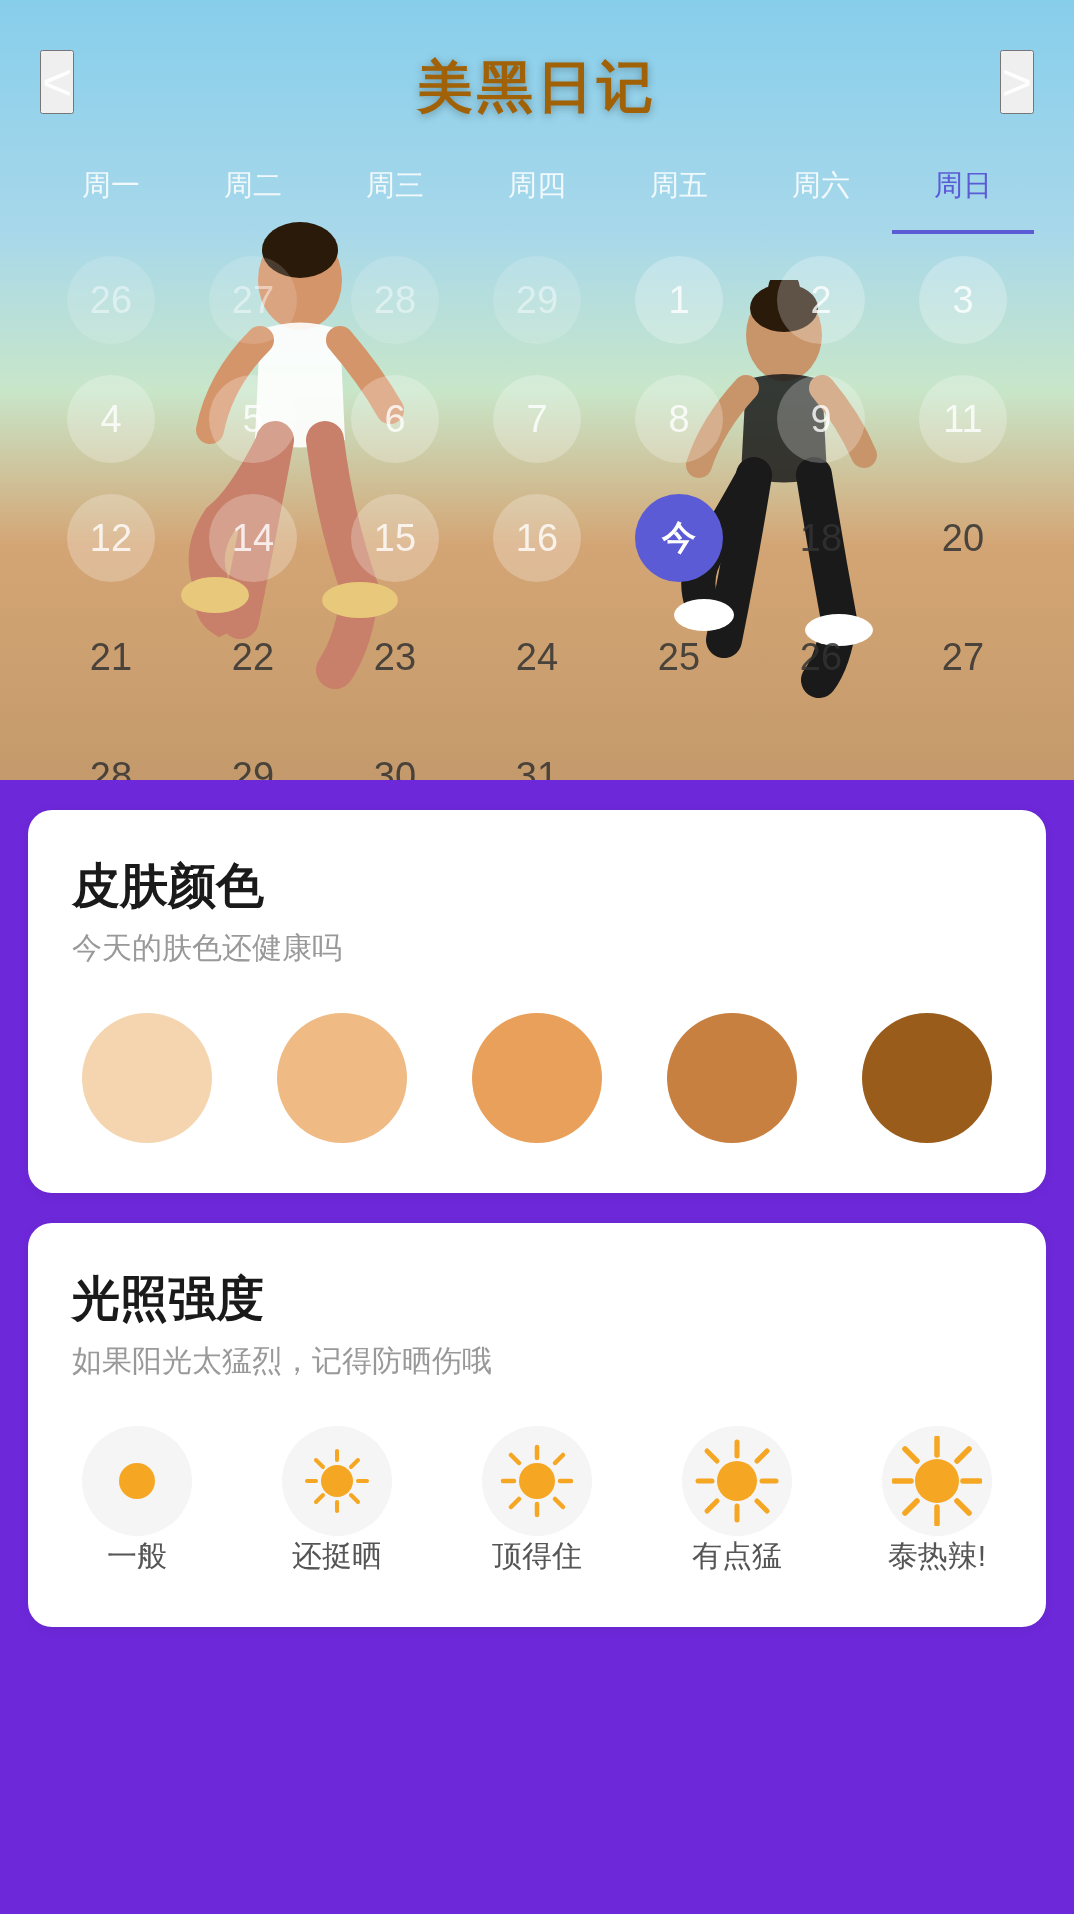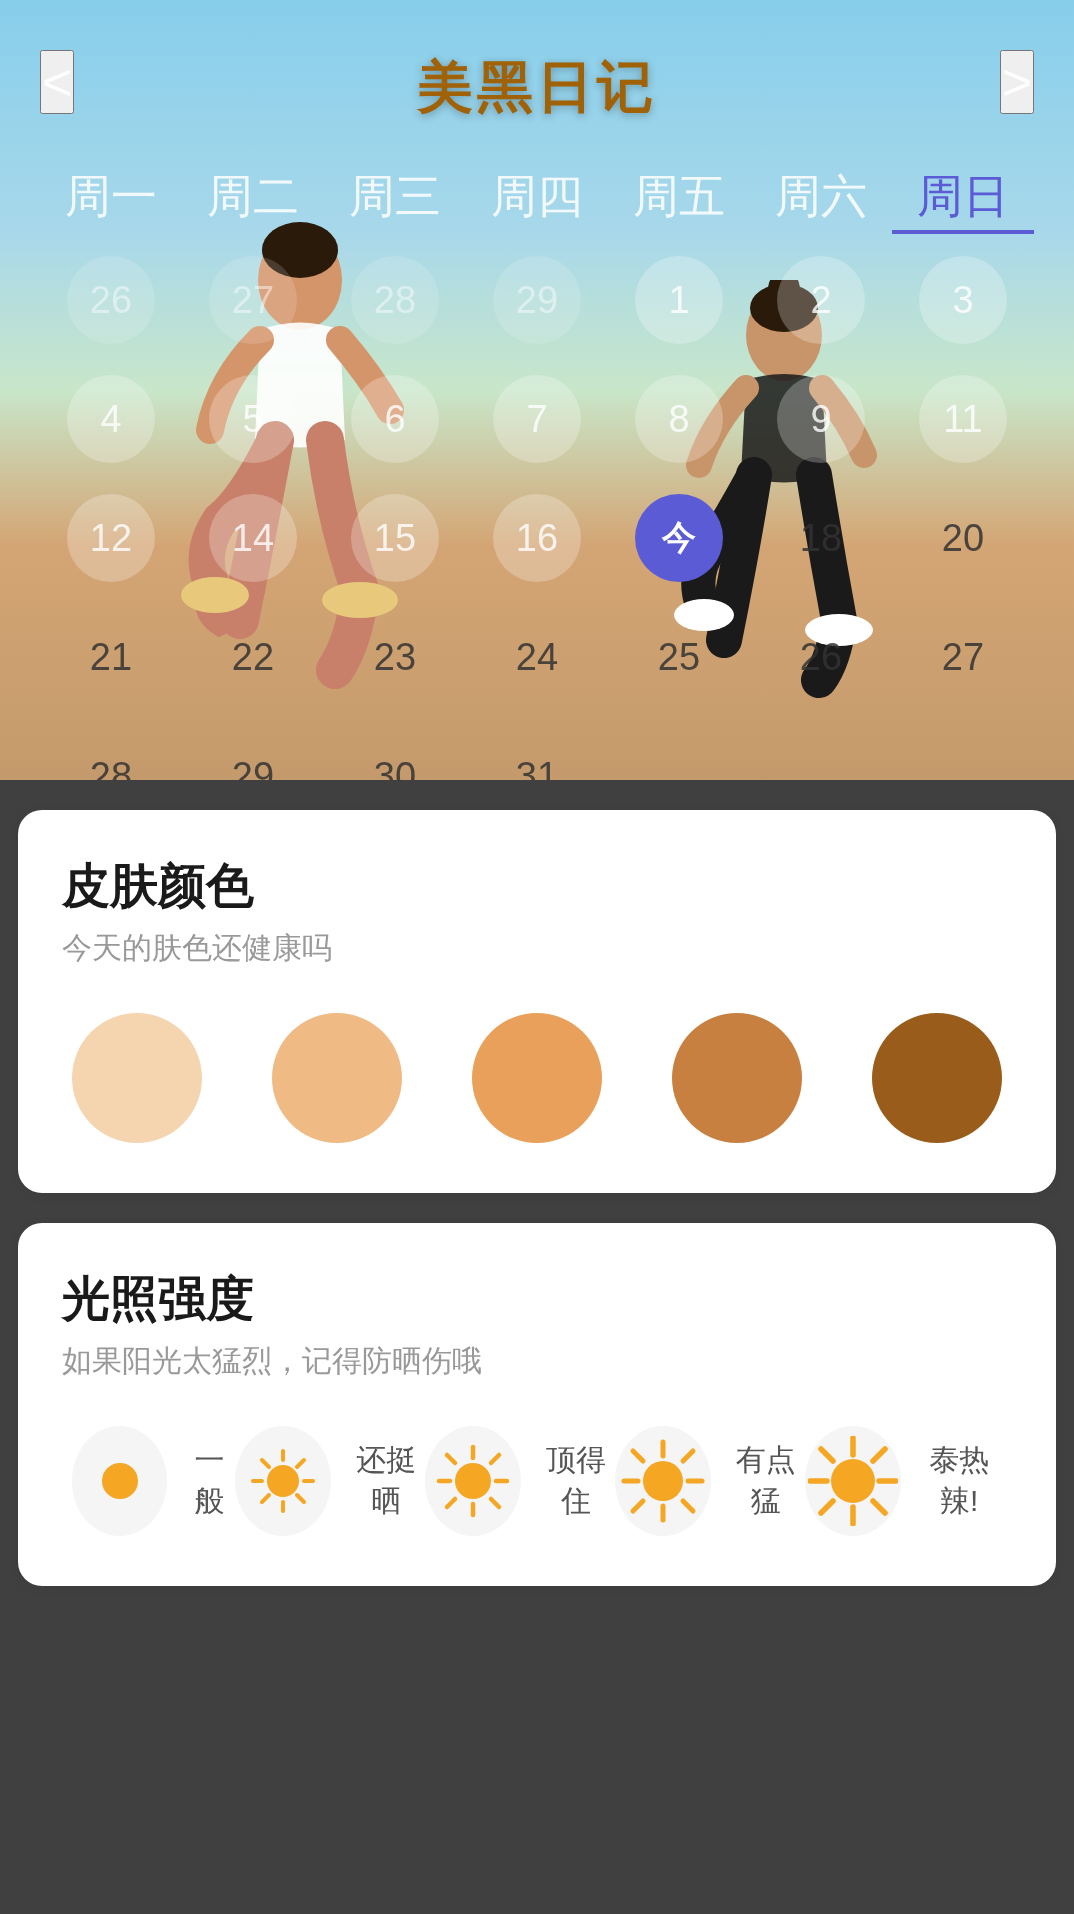--- a/index.html
+++ b/index.html
@@ -101,21 +101,21 @@
     }
 
     .weekday-row {
       display: grid;
       grid-template-columns: repeat(7, 1fr);
       margin-bottom: 16px;
     }
 
     .weekday-label {
       text-align: center;
-      font-size: 46px;
+      font-size: 29px;
       color: rgba(255,255,255,0.85);
       font-weight: 400;
     }
 
     .calendar-grid {
       display: grid;
       grid-template-columns: repeat(7, 1fr);
       gap: 19px 0;
     }
 
@@ -151,23 +151,23 @@
       background: rgba(255,255,255,0.15);
     }
 
     .day-number.plain {
       background: transparent;
       color: rgba(50,50,50,0.85);
     }
 
     
     .bottom-area {
-      background: #404040;
+      background: #6d28d9;
       min-height: 1134px;
-      padding: 30px 18px;
+      padding: 30px 28px;
     }
 
     
     .card {
       background: white;
       border-radius: 24px;
       padding: 44px 44px 50px;
       margin-bottom: 30px;
       box-shadow: 0 2px 12px rgba(0,0,0,0.06);
     }
@@ -202,23 +202,22 @@
     
     .light-icons {
       display: flex;
       justify-content: space-between;
       align-items: flex-end;
       padding: 0 10px;
     }
 
     .light-item {
       display: flex;
-      flex-direction: row;
+      flex-direction: column;
       align-items: center;
-      gap: 16px;
     }
 
     .sun-container {
       width: 110px;
       height: 110px;
       border-radius: 50%;
       background: #f5f5f5;
       display: flex;
       align-items: center;
       justify-content: center;
@@ -226,21 +225,21 @@
 
     .light-label {
       font-size: 30px;
       color: #555;
       text-align: center;
     }
 
     .weekday-label.sunday-active {
       color: #5b5bd6 !important;
       border-bottom: 4px solid #5b5bd6;
-      padding-bottom: 2px;
+      padding-bottom: 24px;
     }
   </style>
 </head>
 <body>
 
 <div class="app-container">
 
   <div class="hero-section">
     <div class="hero-bg"></div>
 

